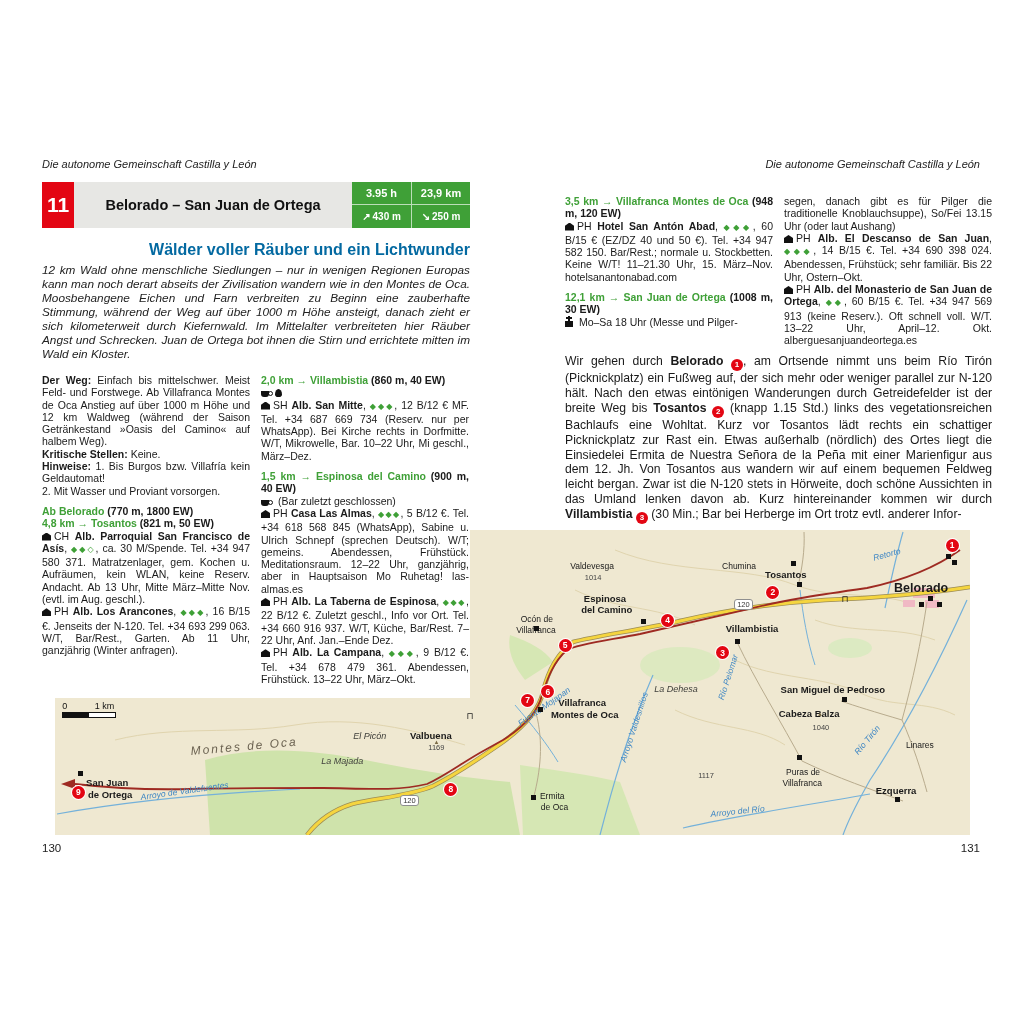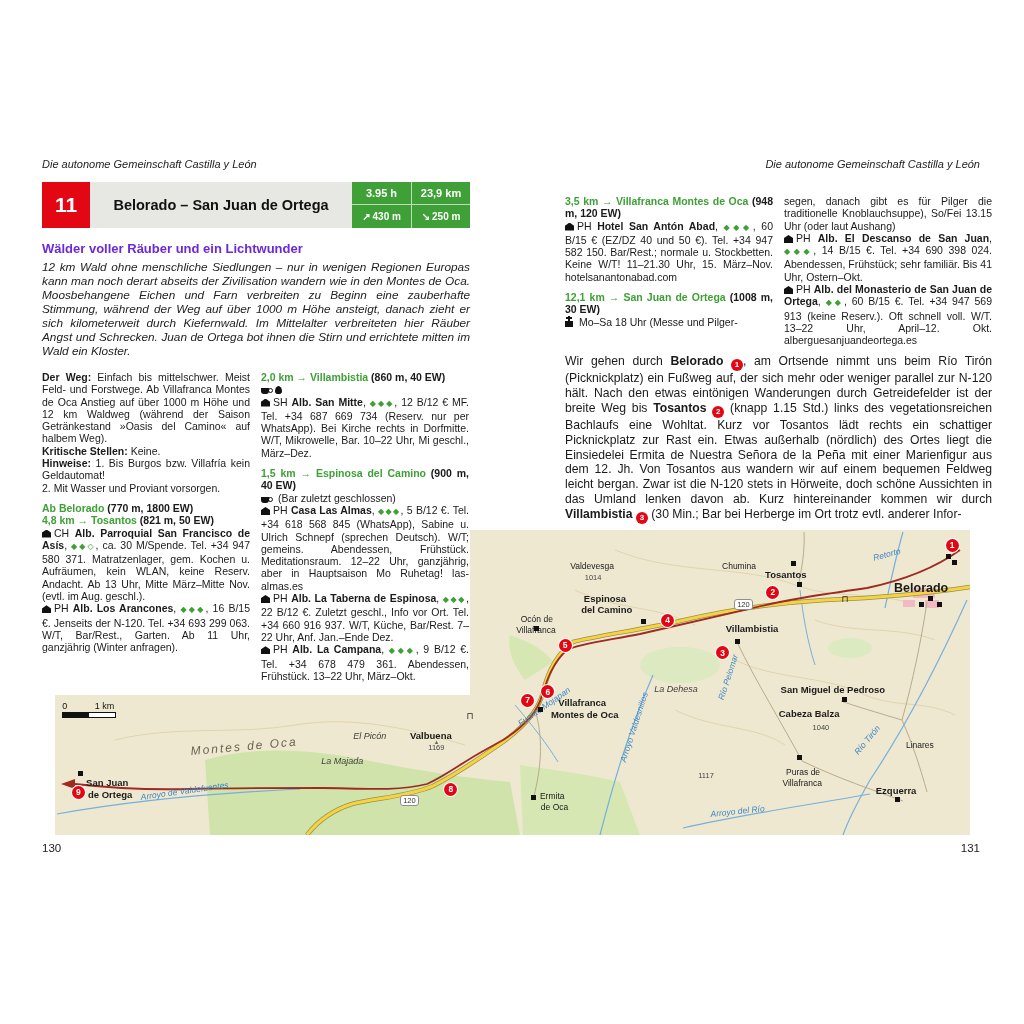--- a/index.html
+++ b/index.html
@@ -12,30 +12,30 @@
   .pagenum{position:absolute;top:842px;font-size:11.5px;color:#222;}
   .pn-left{left:42px;} .pn-right{right:44px;}
 
   
   .page{position:absolute;top:182px;z-index:2;}
   .page-left{left:42px;width:428px;}
   .page-right{left:553px;width:427px;margin-left:12px;}
 
   
   .stage-header{display:flex;height:46px;}
-  .stage-num{width:48px;background:#e30613;color:#fff;font-weight:bold;font-size:21px;display:flex;align-items:center;justify-content:center;}
+  .stage-num{width:32px;background:#e30613;color:#fff;font-weight:bold;font-size:21px;display:flex;align-items:center;justify-content:center;}
   .stage-title{flex:1;background:#e7e7e4;font-weight:bold;font-size:14.5px;display:flex;align-items:center;justify-content:center;color:#111;}
   .stage-stats{display:grid;grid-template-columns:1fr 1fr;grid-template-rows:1fr 1fr;width:118px;background:#3fa037;color:#fff;}
   .ss{display:flex;align-items:center;justify-content:center;font-weight:bold;font-size:11px;}
   .ss .arr{margin-right:2px;font-size:10px;}
   .tl,.tr{border-bottom:1px solid rgba(255,255,255,.65);}
   .tr,.br{border-left:1px solid rgba(255,255,255,.65);}
   .bl,.br{font-size:10px;}
 
-  .intro-heading{margin:13px 0 4px 0;font-size:13px;font-weight:bold;color:#6d28d9;}
+  .intro-heading{margin:13px 0 4px 0;font-size:16px;font-weight:bold;color:#0369a1;text-align:right;}
   .intro-text{margin:0;font-size:11.8px;line-height:14px;font-style:italic;text-align:justify;color:#222;}
 
   
   .cols{display:flex;gap:11px;margin-top:13px;}
   .cols-left{background:#fff;min-height:324px;}
   .col{width:208px;font-size:10.5px;line-height:12.3px;text-align:justify;}
   .blk{margin:0;}
   .blk.heading{margin-top:8px;}
   .col .blk:first-child{margin-top:0;}
   .blk.heading + .blk.heading{margin-top:0;}
@@ -259,21 +259,21 @@
   <div class="page page-right">
     <div class="cols">
       <div class="col">
           <p class="blk heading"><span class="gb">3,5 km → Villafranca Montes de Oca </span><span class="b">(948 m, 120 EW)</span></p>
           <p class="blk entry"><span class="ic ic-lodging"></span><span>PH </span><span class="b">Hotel San Antón Abad</span><span>, </span><span class="d">◆◆◆</span><span>, 60 B/15 € (EZ/DZ 40 und 50 €). Tel. +34 947 582 150. Bar/Rest.; normale u. Stockbetten. Keine W/T! 11–21.30 Uhr, 15. März–Nov. hotelsanantonabad.com</span></p>
           <p class="blk heading"><span class="gb">12,1 km → San Juan de Ortega </span><span class="b">(1008 m, 30 EW)</span></p>
           <p class="blk iconline"><span class="ic ic-church"></span><span> Mo–Sa 18 Uhr (Messe und Pilger-</span></p>
         </div>
       <div class="col">
           <p class="blk para"><span>segen, danach gibt es für Pilger die traditionelle Knoblauchsuppe), So/Fei 13.15 Uhr (oder laut Aushang)</span></p>
-          <p class="blk entry"><span class="ic ic-lodging"></span><span>PH </span><span class="b">Alb. El Descanso de San Juan</span><span>, </span><span class="d">◆◆◆</span><span>, 14 B/15 €. Tel. +34 690 398 024. Abendessen, Frühstück; sehr familiär. Bis 41 Uhr, Ostern–Okt.</span></p>
+          <p class="blk entry"><span class="ic ic-lodging"></span><span>PH </span><span class="b">Alb. El Descanso de San Juan</span><span>, </span><span class="d">◆◆◆</span><span>, 14 B/15 €. Tel. +34 690 398 024. Abendessen, Frühstück; sehr familiär. Bis 22 Uhr, Ostern–Okt.</span></p>
           <p class="blk entry"><span class="ic ic-lodging"></span><span>PH </span><span class="b">Alb. del Monasterio de San Juan de Ortega</span><span>, </span><span class="d">◆◆</span><span>, 60 B/15 €. Tel. +34 947 569 913 (keine Reserv.). Oft schnell voll. W/T. 13–22 Uhr, April–12. Okt. alberguesanjuandeortega.es</span></p>
         </div>
     </div>
     <p class="body-text"><span>Wir gehen durch </span><span class="b">Belorado</span><span> </span><span class="wp">1</span><span>, am Ortsende nimmt uns beim Río Tirón (Picknickplatz) ein Fußweg auf, der sich mehr oder weniger parallel zur N-120 hält. Nach den etwas eintönigen Wanderungen durch Getreidefelder ist der breite Weg bis </span><span class="b">Tosantos</span><span> </span><span class="wp">2</span><span> (knapp 1.15 Std.) links des vegetationsreichen Bachlaufs eine Wohltat. Kurz vor Tosantos lädt rechts ein schattiger Picknickplatz zur Rast ein. Etwas außerhalb (nördlich) des Ortes liegt die Einsiedelei Ermita de Nuestra Señora de la Peña mit einer Marienfigur aus dem 12. Jh. Von Tosantos aus wandern wir auf einem bequemen Feldweg leicht bergan. Zwar ist die N-120 stets in Hörweite, doch schöne Aussichten in das Umland lenken davon ab. Kurz hintereinander kommen wir durch </span><span class="b">Villambistia</span><span> </span><span class="wp">3</span><span> (30 Min.; Bar bei Herberge im Ort trotz evtl. anderer Infor-</span></p>
   </div>
 
   <div class="pagenum pn-left">130</div>
   <div class="pagenum pn-right">131</div>
 
 </div>

